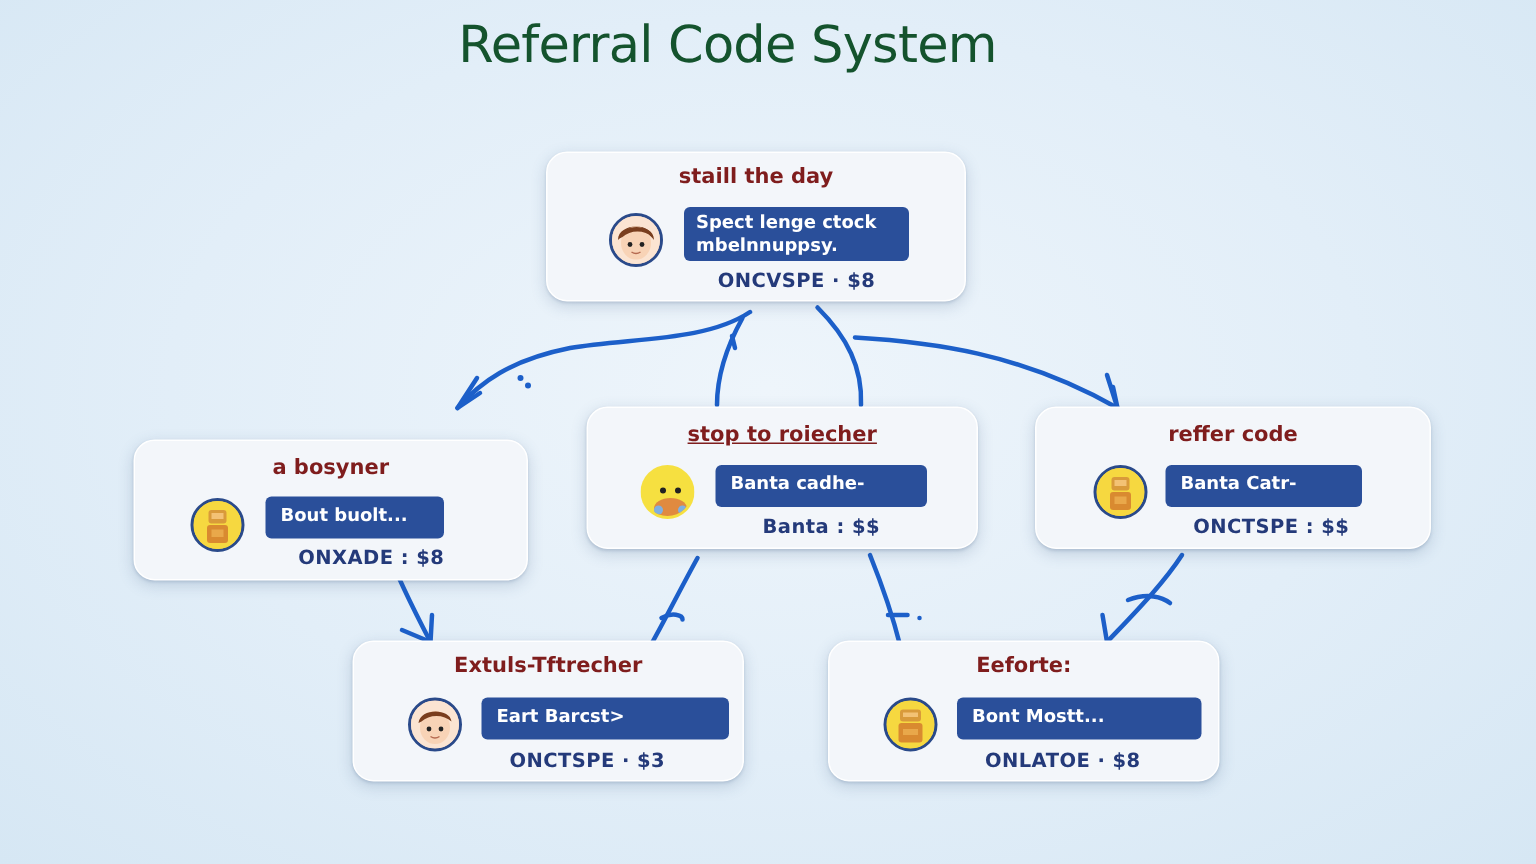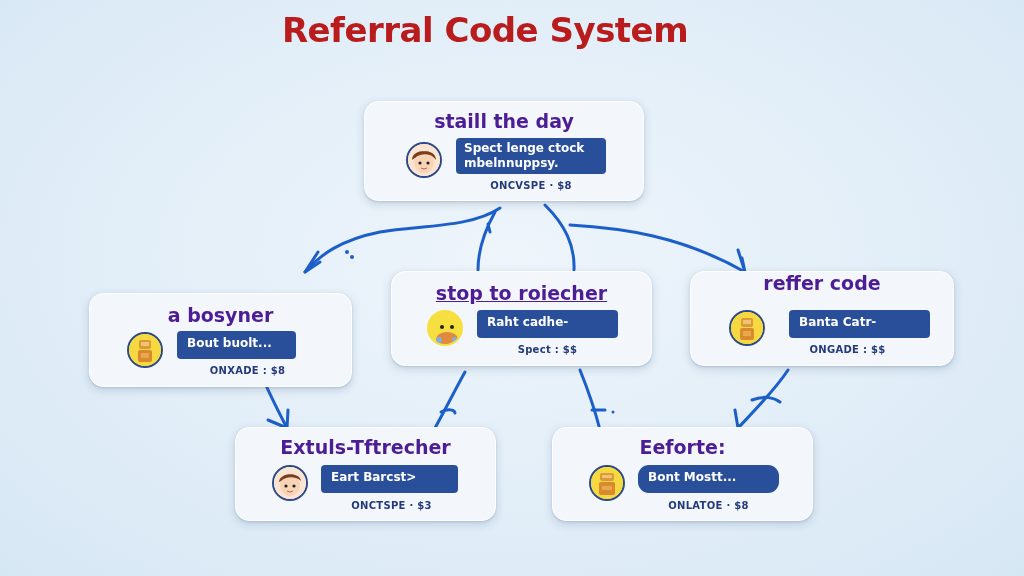--- a/index.html
+++ b/index.html
@@ -3,43 +3,43 @@
 <meta charset="utf-8">
 <style>
   html, body { margin: 0; padding: 0; }
   body {
     width: 1024px; height: 576px; overflow: hidden; position: relative;
     background: radial-gradient(ellipse at 50% 45%, #eef5fb 0%, #e2eef8 55%, #d6e7f4 100%);
     font-family: "DejaVu Sans", sans-serif;
   }
   .title {
     position: absolute; left: 0; width: 970px; top: 10px; text-align: center;
-    font-family: "DejaVu Sans", sans-serif; font-weight: bold; font-size: 34px;
-    color: #b91c1c; letter-spacing: -0.5px;
+    font-family: "DejaVu Sans", sans-serif; font-weight: normal; font-size: 34px;
+    color: #14532d; letter-spacing: -0.5px;
   }
   .card {
     position: absolute; background: #f3f6fa; border-radius: 14px;
     box-shadow: 0 3px 10px rgba(60,90,130,0.22), 0 1px 2px rgba(60,90,130,0.18);
     border: 1px solid #ffffff;
   }
   .card-title {
     position: absolute; left: 0; right: 0; text-align: center;
-    font-weight: bold; font-size: 19px; color: #4c1d95;
+    font-weight: bold; font-size: 14px; color: #7f1d1d;
   }
   .avatar {
     position: absolute; width: 36px; height: 36px; border-radius: 50%;
     border: 2px solid #2a4a8a; box-sizing: border-box; overflow: hidden;
   }
   .code-pill {
     position: absolute; background: #2a4f9a; color: #ffffff; border-radius: 4px;
     font-weight: bold; font-size: 12px; padding: 5px 10px; box-sizing: border-box;
     line-height: 15px; white-space: nowrap; overflow: hidden;
   }
   .reward {
-    position: absolute; font-size: 10px; font-weight: bold; color: #243a7a;
+    position: absolute; font-size: 13px; font-weight: bold; color: #243a7a;
     text-align: center; letter-spacing: 0.3px;
   }
   svg.arrows { position: absolute; left: 0; top: 0; }
 </style>
 </head>
 <body>
 
 <div class="title">Referral Code System</div>
 
 <svg class="arrows" width="1024" height="576">
@@ -115,61 +115,61 @@
   <div class="avatar" style="left:35px; top:38px; border-color:transparent; background:#f6e040;">
     <svg width="36" height="36" viewBox="0 0 36 36">
       <circle cx="18" cy="16" r="15" fill="#f6e040"></circle>
       <circle cx="13" cy="15" r="2" fill="#222"></circle>
       <circle cx="23" cy="15" r="2" fill="#222"></circle>
       <ellipse cx="18" cy="27" rx="11" ry="7" fill="#e08a40"></ellipse>
       <circle cx="10" cy="28" r="3" fill="#7fb0e0"></circle>
       <circle cx="26" cy="28" r="3" fill="#7fb0e0"></circle>
     </svg>
   </div>
-  <div class="code-pill" style="left:85px; top:38px; width:141px; height:28px;">Raht cadhe-</div>
-  <div class="reward" style="left:85px; width:141px; top:72px;">Spect : $$</div>
+  <div class="code-pill" style="left:85px; top:38px; width:141px; height:28px;">Banta cadhe-</div>
+  <div class="reward" style="left:85px; width:141px; top:72px;">Banta : $$</div>
 </div>
 
 <div class="card" style="left:690px; top:271px; width:262px; height:93px;">
-  <div class="card-title" style="top:0;">reffer code</div>
+  <div class="card-title" style="top:10px;">reffer code</div>
   <div class="avatar" style="left:38px; top:38px; background:#f6d840;">
     <svg width="32" height="32" viewBox="0 0 32 32">
       <rect width="32" height="32" fill="#f6d840"></rect>
       <rect x="10" y="6" width="12" height="9" rx="2" fill="#d99a3a"></rect>
       <rect x="12" y="8" width="8" height="4" fill="#f3c275"></rect>
       <rect x="9" y="16" width="14" height="12" rx="2" fill="#d98a30"></rect>
       <rect x="12" y="19" width="8" height="5" fill="#e9a84a"></rect>
     </svg>
   </div>
-  <div class="code-pill" style="left:86px; top:38px; width:141px; height:28px;margin-left:12px;">Banta Catr-</div>
-  <div class="reward" style="left:86px; width:141px; top:72px;">ONGADE : $$</div>
+  <div class="code-pill" style="left:86px; top:38px; width:131px; height:28px;">Banta Catr-</div>
+  <div class="reward" style="left:86px; width:141px; top:72px;">ONCTSPE : $$</div>
 </div>
 
 <div class="card" style="left:235px; top:427px; width:259px; height:92px;">
   <div class="card-title" style="top:8px;">Extuls-Tftrecher</div>
   <div class="avatar" style="left:36px; top:37px; background:#f4d6c0;">
     <svg width="32" height="32" viewBox="0 0 32 32">
       <rect width="32" height="32" fill="#fbe4d2"></rect>
       <ellipse cx="16" cy="18" rx="10" ry="11" fill="#f8d3b6"></ellipse>
       <path d="M5,15 C6,5 26,5 27,14 C22,9 12,9 7,14 Z" fill="#7a3e1e"></path>
       <circle cx="12" cy="19" r="1.6" fill="#222"></circle>
       <circle cx="20" cy="19" r="1.6" fill="#222"></circle>
       <path d="M13,24 Q16,26 19,24" stroke="#b56a50" stroke-width="1" fill="none"></path>
     </svg>
   </div>
-  <div class="code-pill" style="left:85px; top:37px; width:137px; height:28px;">Eart Barcst&gt;</div>
+  <div class="code-pill" style="left:85px; top:37px; width:165px; height:28px;">Eart Barcst&gt;</div>
   <div class="reward" style="left:85px; width:141px; top:72px;">ONCTSPE · $3</div>
 </div>
 
 <div class="card" style="left:552px; top:427px; width:259px; height:92px;">
   <div class="card-title" style="top:8px;text-align:center;">Eeforte:</div>
   <div class="avatar" style="left:36px; top:37px; background:#f6d840;">
     <svg width="32" height="32" viewBox="0 0 32 32">
       <rect width="32" height="32" fill="#f6d840"></rect>
       <rect x="9" y="6" width="14" height="8" rx="2" fill="#d99a3a"></rect>
       <rect x="11" y="8" width="10" height="3" fill="#f3c275"></rect>
       <rect x="8" y="15" width="16" height="13" rx="2" fill="#d98a30"></rect>
       <rect x="11" y="19" width="10" height="4" fill="#e9a84a"></rect>
     </svg>
   </div>
-  <div class="code-pill" style="left:85px; top:37px; width:141px; height:28px;border-radius:11px;">Bont Mostt...</div>
+  <div class="code-pill" style="left:85px; top:37px; width:163px; height:28px;">Bont Mostt...</div>
   <div class="reward" style="left:85px; width:141px; top:72px;text-align:center;">ONLATOE · $8</div>
 </div>
 
 </body></html>

